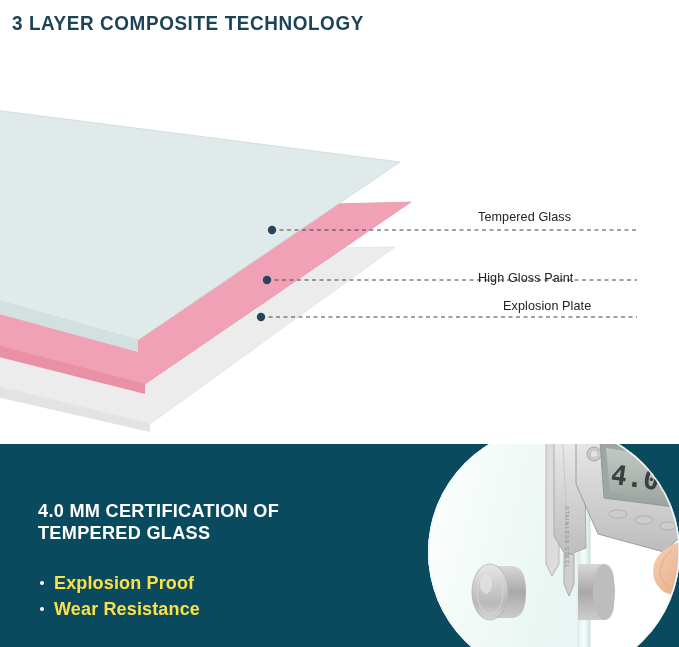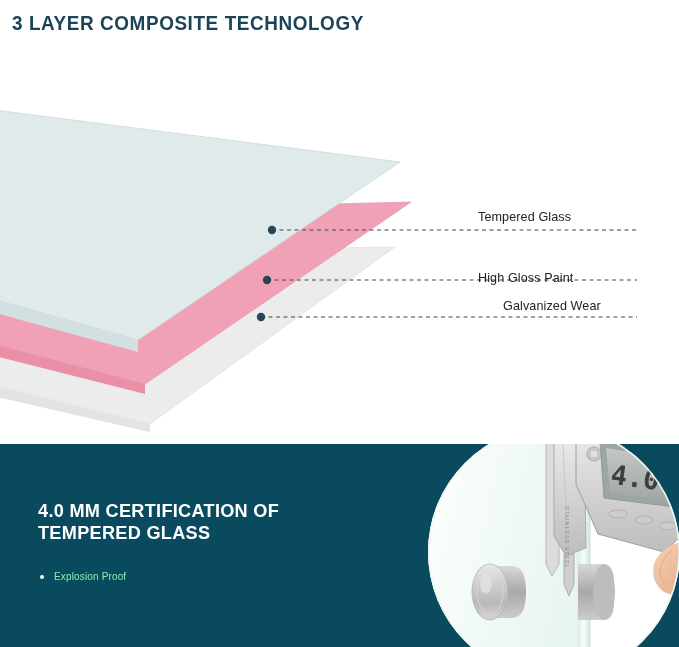--- a/index.html
+++ b/index.html
@@ -55,26 +55,27 @@
     white-space:pre-line;
     font-stretch:condensed;
     transform:scaleX(0.98);
     transform-origin:left center;
   }
   #feature-list {
     position:absolute; left:40px; top:126px;
     list-style:none;
   }
   #feature-list li {
-    font-size:10px;
-    color:#86efac;
+    font-size:18px;
+    color:#fde047;
     line-height:1.46;
     letter-spacing:0.15px;
     position:relative;
     padding-left:14px;
+    font-weight:bold;
   }
   #feature-list li .bullet {
     position:absolute; left:0; top:50%;
     transform:translateY(-50%);
     width:4px; height:4px;
     border-radius:50%;
     background:#ffffff;
   }
 
   
@@ -119,31 +120,35 @@
       </g>
       <g>
         <line x1="261" y1="245" x2="637" y2="245" stroke="#444444" stroke-width="1" stroke-dasharray="4,3.5"></line>
         <circle cx="261" cy="245" r="4.2" fill="#26455a"></circle>
       </g>
     </svg>
   </div>
 
   <div class="callout-label" id="label-glass">Tempered Glass</div>
   <div class="callout-label" id="label-paint">High Gloss Paint</div>
-  <div class="callout-label" id="label-plate">Galvanized Wear</div>
+  <div class="callout-label" id="label-plate">Explosion Plate</div>
 
   <div id="teal-panel">
 
     <div id="panel-heading">4.0 MM CERTIFICATION OF
 TEMPERED GLASS</div>
 
     <ul id="feature-list">
       <li>
         <span class="bullet"></span>
         <span>Explosion Proof</span>
+      </li>
+      <li>
+        <span class="bullet"></span>
+        <span>Wear Resistance</span>
       </li>
     </ul>
 
     <div id="photo-inset">
       <svg id="photo-svg" width="252" height="232" viewBox="0 0 252 232">
         <defs>
           <clipPath id="circleClip">
             <circle cx="126" cy="116" r="126"></circle>
           </clipPath>
           <linearGradient id="glassGrad" x1="0" y1="0" x2="1" y2="0.4">

